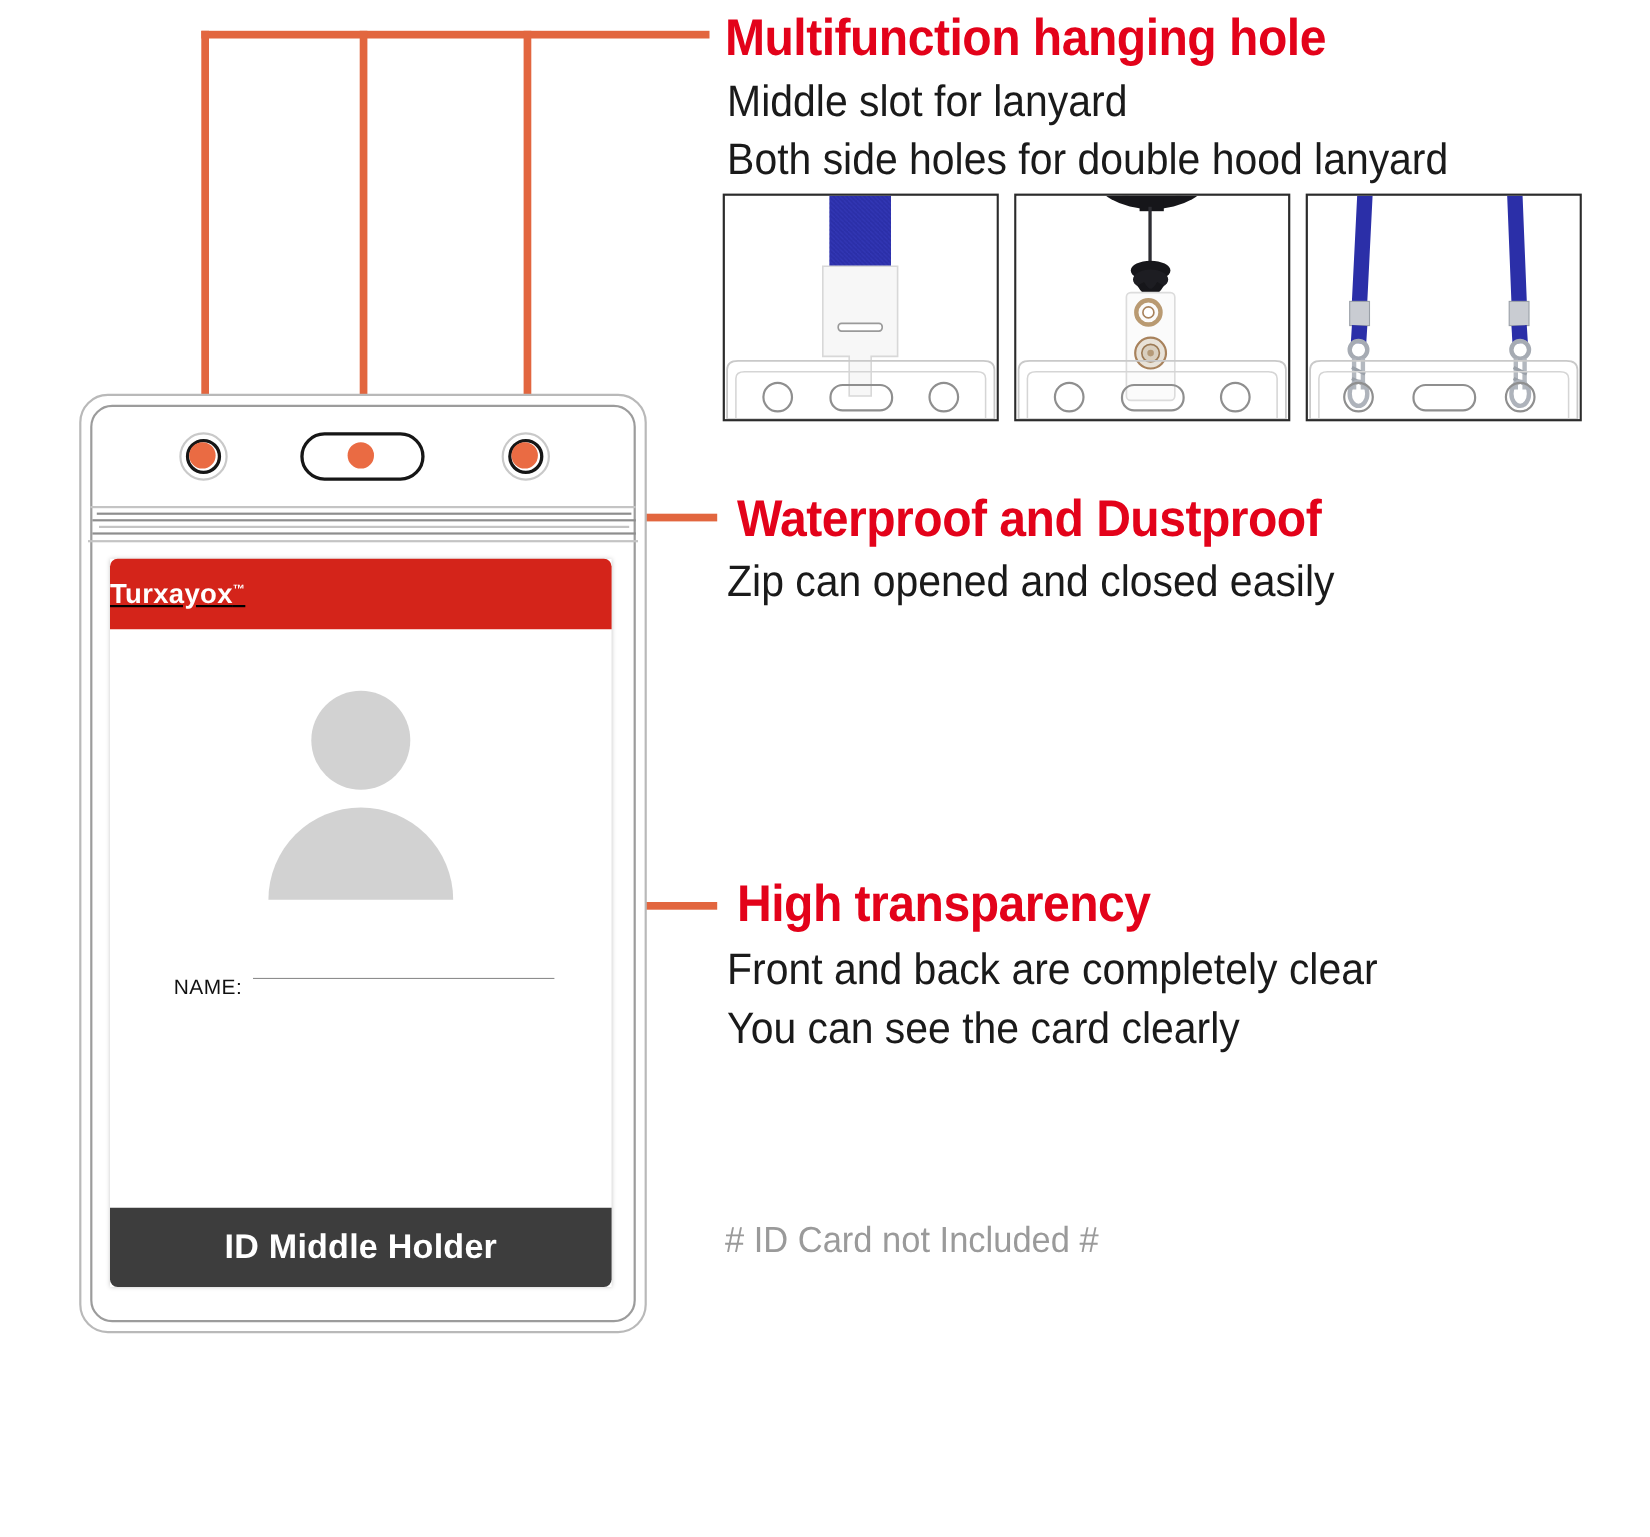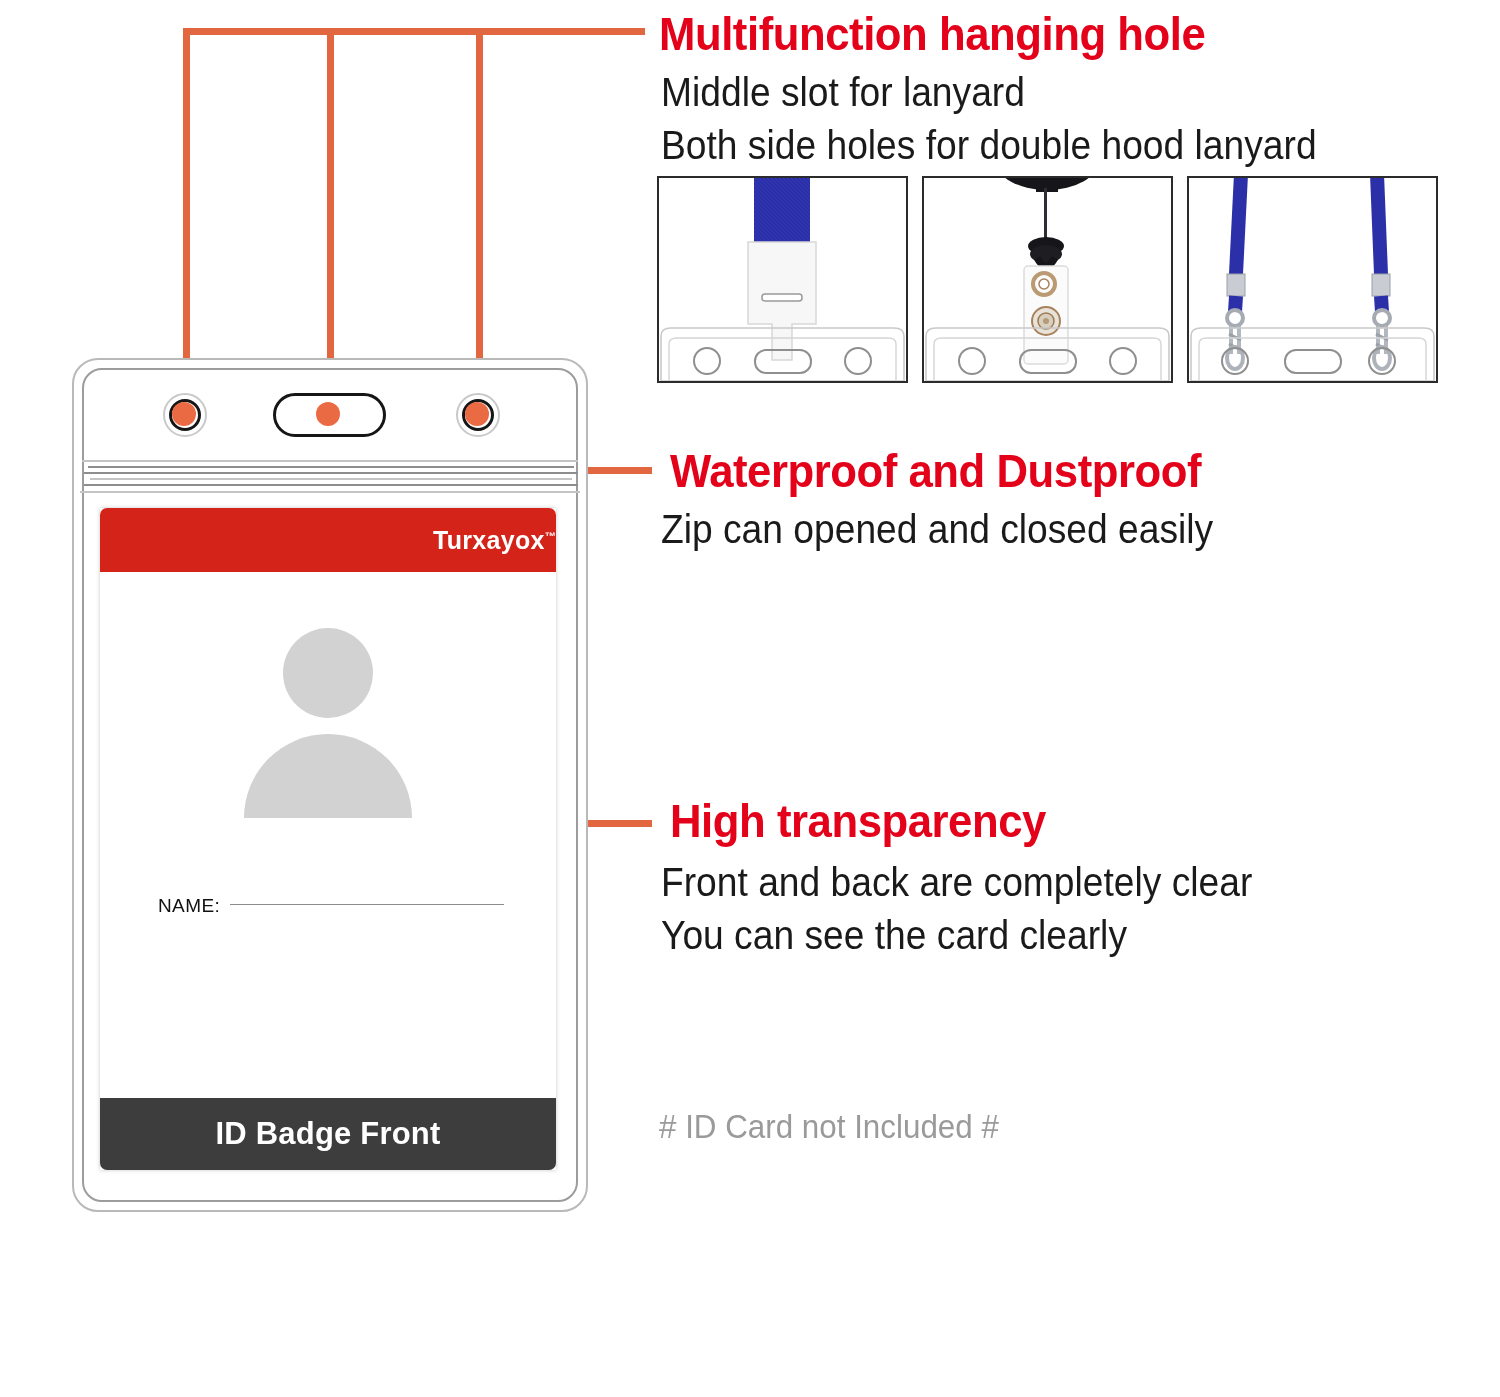--- a/index.html
+++ b/index.html
@@ -133,21 +133,22 @@
   }
   #card-brand-band {
     position: absolute;
     left: 0; top: 0;
     width: 100%;
     height: 64px;
     background: #d4241a;
     border-radius: 7px 7px 0 0;
     display: flex;
     align-items: center;
-    justify-content: flex-end;
+    justify-content: flex-start;
+    text-decoration: underline;
   }
   #card-brand-text {
     color: #ffffff;
     font-weight: bold;
     font-size: 25px;
     letter-spacing: 0.3px;
     position: relative;
   }
   #card-brand-tm {
     font-size: 11px;
@@ -179,21 +180,21 @@
     border-radius: 84px 84px 0 0;
   }
   #card-fields {
     position: absolute;
     left: 58px;
     top: 380px;
     width: 346px;
   }
   .field-row {
     display: flex;
-    align-items: center;
+    align-items: flex-start;
     height: 35px;
   }
   .field-label {
     color: #111111;
     font-size: 19px;
     letter-spacing: 0.4px;
     white-space: nowrap;
     font-family: "Liberation Sans", sans-serif;
   }
   .field-line {
@@ -400,20 +401,20 @@
     </div>
 
     <div id="card-fields">
       <div class="field-row">
         <span class="field-label">NAME:</span>
         <span class="field-line"></span>
       </div>
     </div>
 
     <div id="card-footer-band">
-      <span id="card-footer-text">ID Badge Front</span>
+      <span id="card-footer-text">ID Middle Holder</span>
     </div>
   </div>
 
   <div id="note-text" style="left:659px; top:1108px;"># ID Card not Included #</div>
 
 
 </div>
 
 </body></html>

